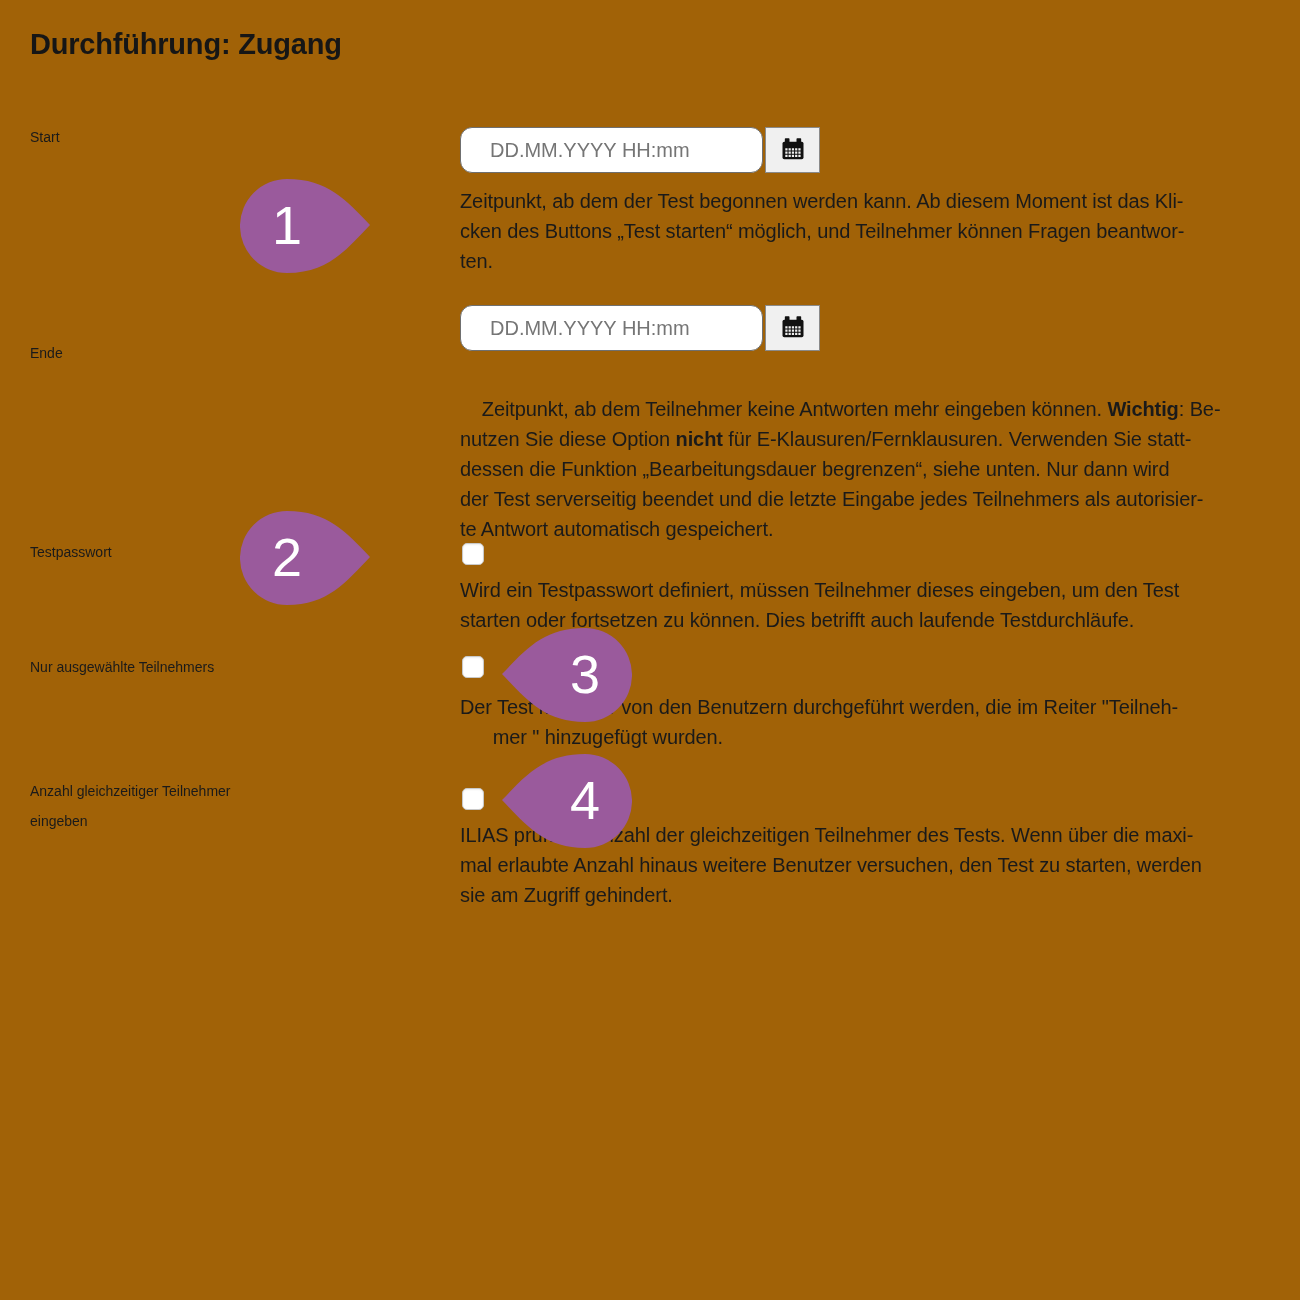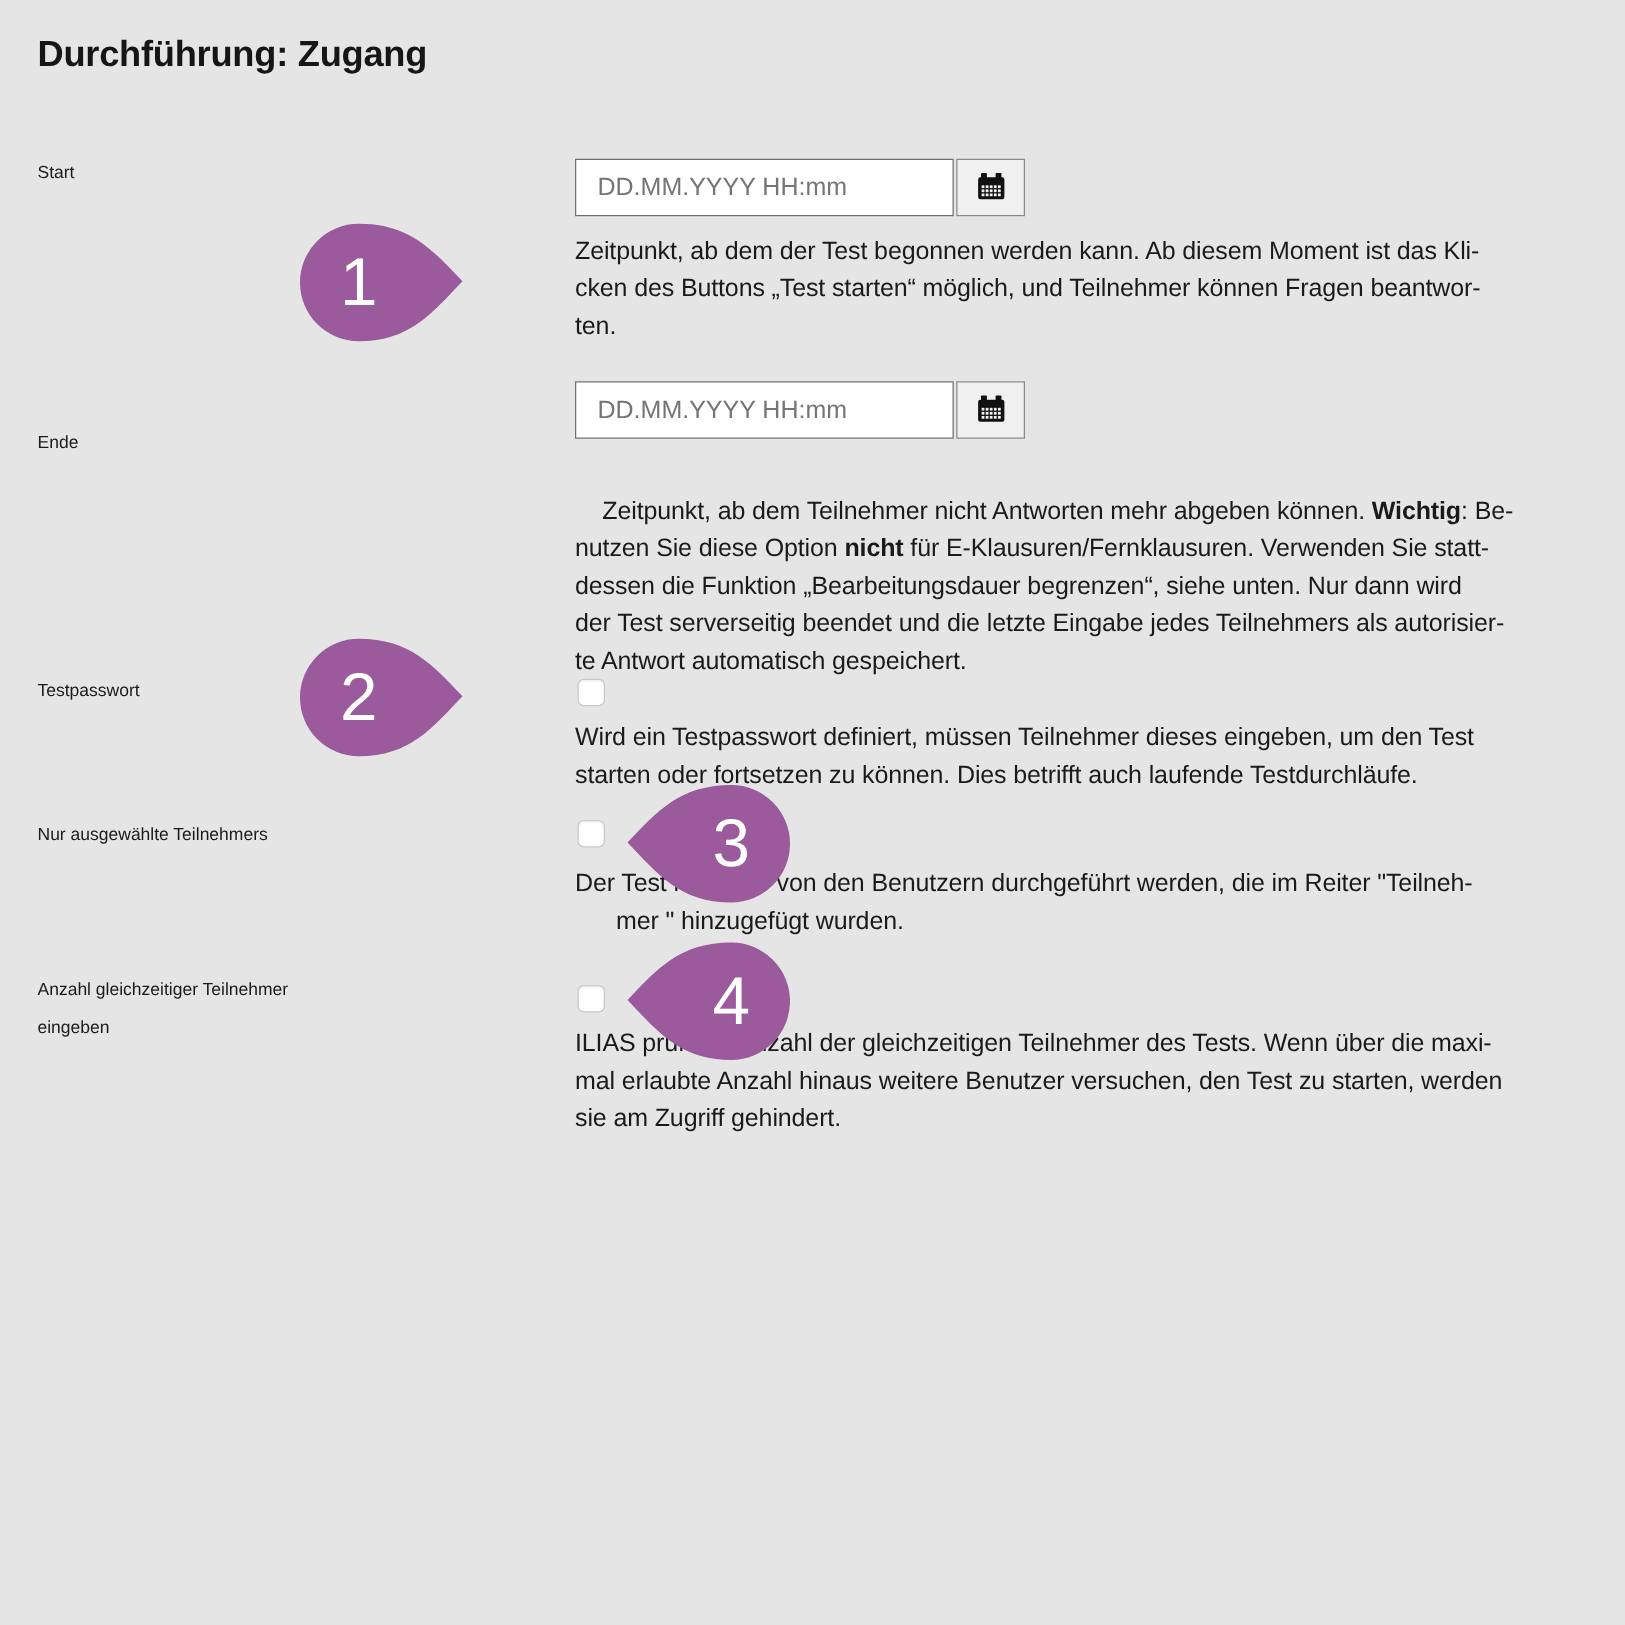--- a/index.html
+++ b/index.html
@@ -1,28 +1,28 @@
 <!DOCTYPE html>
 <html><head>
 <meta charset="utf-8">
 <style>
   html,body { margin:0; padding:0; background:#ffffff; }
   .page {
     position:relative; width:1300px; height:1300px; overflow:hidden;
-    font-family:"Liberation Sans","DejaVu Sans",sans-serif; color:#1a1a1a; background:#e5e5e5;text-decoration:underline;
+    font-family:"Liberation Sans","DejaVu Sans",sans-serif; color:#1a1a1a; background:#a16207;text-decoration:underline;
   }
   .abs { position:absolute; }
   .title { font-size:29px; font-weight:700; margin:0; color:#161616; letter-spacing:-0.2px; }
   .flabel { font-size:14px; line-height:30px; white-space:pre-line; }
   .desc { font-size:20px; line-height:30px; white-space:pre; letter-spacing:-0.1px; }
   .desc .b { font-weight:700; }
   .igroup { display:flex; align-items:stretch; }
   .dtinput {
-    width:303px; height:46px; box-sizing:border-box; border:1px solid #6f6f6f; border-radius:0;
-    padding:0 17px; font-size:20px; font-family:inherit; color:#1a1a1a; background:#fff; outline:none;
+    width:303px; height:46px; box-sizing:border-box; border:1px solid #6f6f6f; border-radius:12px;
+    padding:0 29px; font-size:20px; font-family:inherit; color:#1a1a1a; background:#fff; outline:none;
   }
   .dtinput::placeholder { color:#757575; opacity:1; }
   .calbtn {
     width:55px; height:46px; margin-left:2px; box-sizing:border-box; border:1px solid #8a8a8a;
     background:#f0f0f0; display:flex; align-items:center; justify-content:center; padding:0; cursor:pointer;
   }
   .checkbox {
     position:absolute; width:22px; height:22px; box-sizing:border-box; background:#fff;
     border:1px solid #c9c9c9; border-radius:5px; box-shadow:inset 0 1px 2px rgba(0,0,0,0.07); cursor:pointer;
   }
@@ -93,21 +93,21 @@
           <rect x="5.4" y="16.1" width="1.9" height="1.9"></rect>
             <rect x="8.2" y="16.1" width="1.9" height="1.9"></rect>
             <rect x="11" y="16.1" width="1.9" height="1.9"></rect>
             <rect x="13.8" y="16.1" width="1.9" height="1.9"></rect>
             <rect x="16.6" y="16.1" width="1.9" height="1.9"></rect>
         </g>
       </svg>
     </button>
   </div>
   <div class="abs desc" style="left:460px; top:364px;">
-    <span>Zeitpunkt, ab dem Teilnehmer nicht Antworten mehr abgeben können. </span><span class="b">Wichtig</span><span>: Be-
+    <span>Zeitpunkt, ab dem Teilnehmer keine Antworten mehr eingeben können. </span><span class="b">Wichtig</span><span>: Be-
 nutzen Sie diese Option </span><span class="b">nicht</span><span> für E-Klausuren/Fernklausuren. Verwenden Sie statt-
 dessen die Funktion „Bearbeitungsdauer begrenzen“, siehe unten. Nur dann wird
 der Test serverseitig beendet und die letzte Eingabe jedes Teilnehmers als autorisier-
 te Antwort automatisch gespeichert.</span>
   </div>
 
   <div class="abs flabel" style="left:30px; top:537px;">Testpasswort</div>
   <span class="checkbox" style="left:462px; top:543px;" role="checkbox" aria-checked="false"></span>
   <div class="abs desc" style="left:460px; top:575px;">Wird ein Testpasswort definiert, müssen Teilnehmer dieses eingeben, um den Test
 starten oder fortsetzen zu können. Dies betrifft auch laufende Testdurchläufe.</div>

